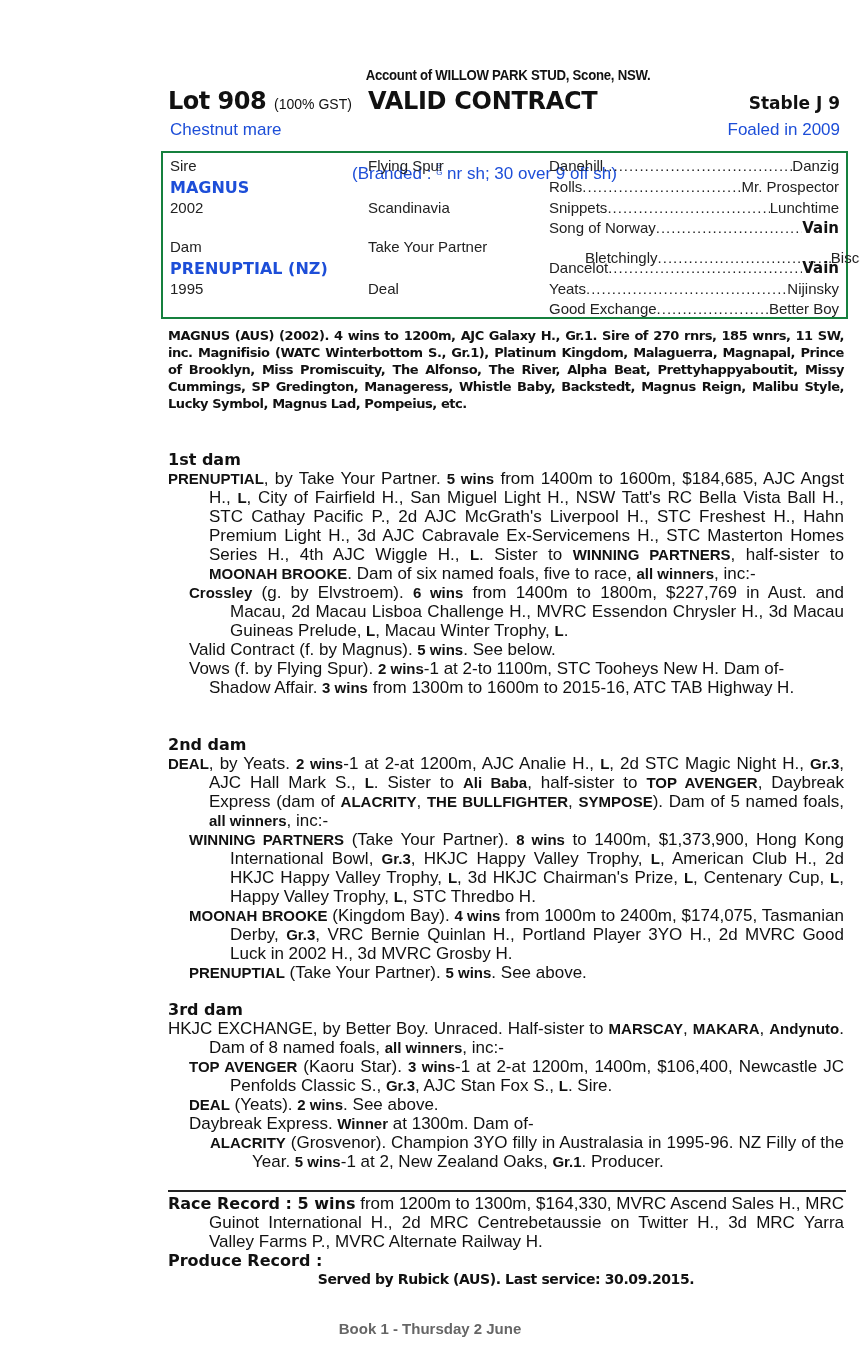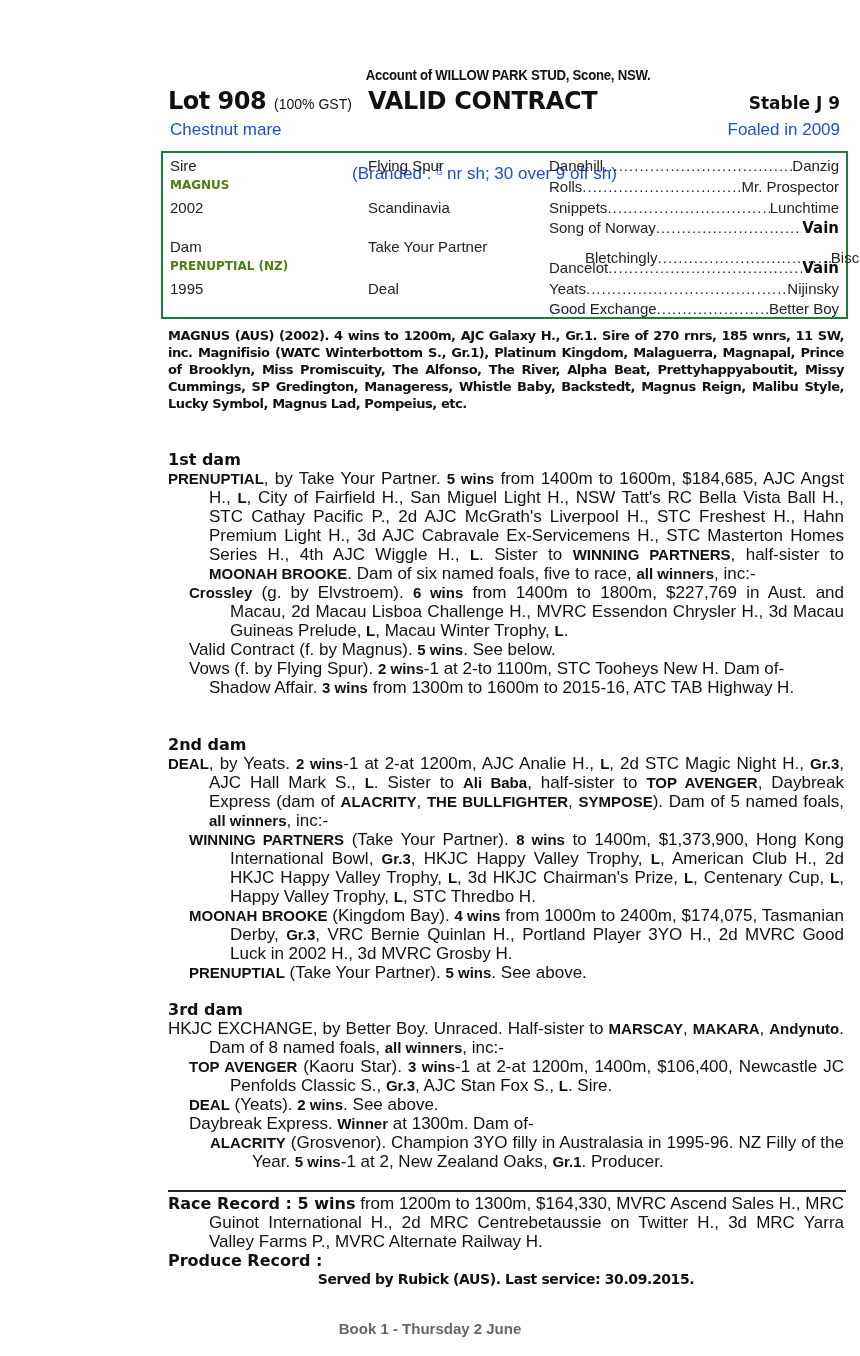--- a/index.html
+++ b/index.html
@@ -15,21 +15,21 @@
   .stable { position: absolute; right: 8px; top: 6px; font-weight: 900; font-size: 17px; font-family: "DejaVu Sans", sans-serif; }
   .subline { position: absolute; top: 120px; left: 0; width: 680px; height: 22px; font-size: 17px; color: #1d4ed8; }
   .sex { position: absolute; left: 2px; }
   .brand { position: absolute; left: 184px; margin-top: 44px; }
   .foaled { position: absolute; right: 8px; }
   .bglyph { display: inline-block; font-size: 8px; line-height: 7px; vertical-align: top; text-align: center; margin-top: -2px; }
 
   .pedbox { position: absolute; top: 151px; left: -7px; width: 687px; height: 168px;
             border: 2px solid #15803d; box-sizing: border-box; }
   .ped { position: absolute; font-size: 15px; color: #222; white-space: nowrap; }
-  .ped.b { font-weight: 900; font-family: "DejaVu Sans", sans-serif; font-size: 12px; color: #4d7c0f; }
+  .ped.b { font-weight: 900; font-family: "DejaVu Sans", sans-serif; font-size: 16px; color: #1d4ed8; }
   .gp { position: absolute; left: 386px; width: 290px; font-size: 15px; color: #222; display: flex; white-space: nowrap; }
   .gp .dots { flex: 1; overflow: hidden; letter-spacing: 1px; }
   .gp .dots::before { content: "........................................................................................................"; }
   .gp .r.bold { font-weight: 900; font-family: "DejaVu Sans", sans-serif; color: #111; }
 
   .sirepara { position: absolute; top: 327px; left: 0; width: 676px; font-weight: 900;
               font-family: "DejaVu Sans", sans-serif; font-size: 13px; line-height: 17px; text-align: justify; letter-spacing: -0.45px; }
 
   .sect { position: absolute; left: 0; width: 676px; font-size: 17px; line-height: 19px; color: #111; }
   .sect h3 { margin: 0; font-size: 16px; font-weight: 900; font-family: "DejaVu Sans", sans-serif; line-height: 19px; }

